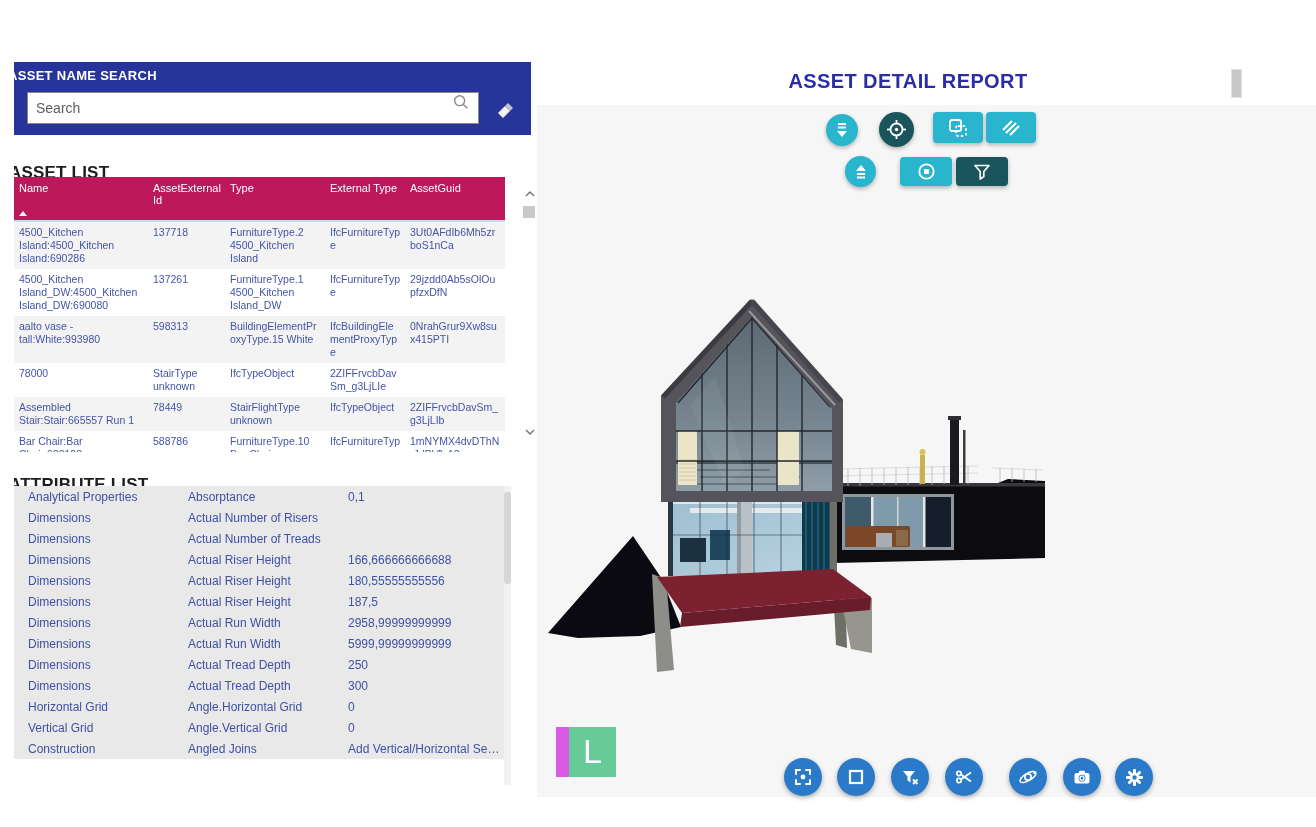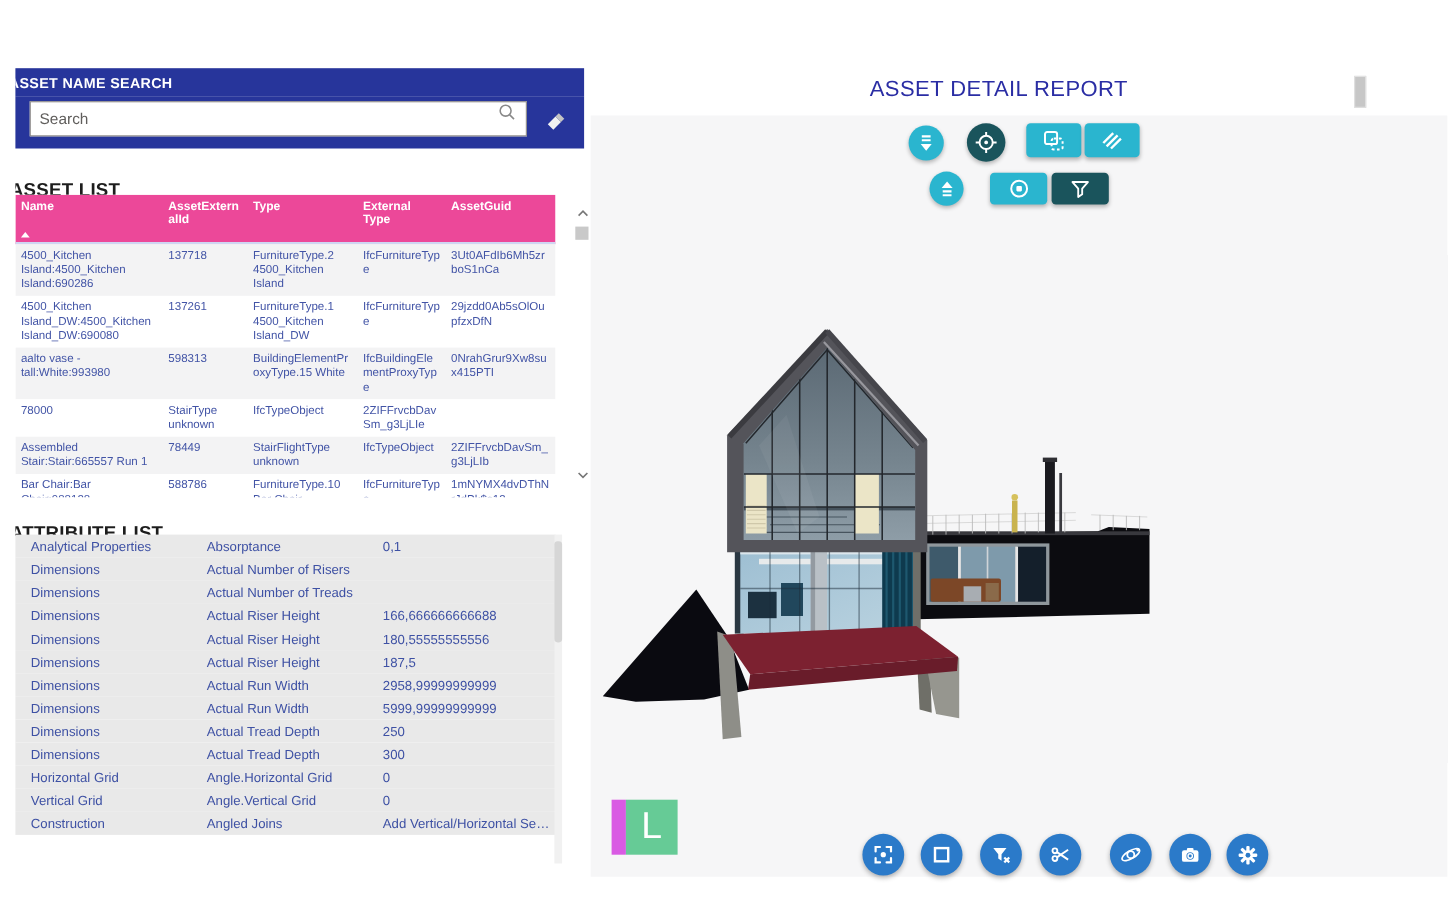--- a/index.html
+++ b/index.html
@@ -24,21 +24,21 @@
 
   .sec-title{font-weight:bold;font-size:17px;color:#1d1d1d;letter-spacing:.2px;
     overflow:hidden;white-space:nowrap}
   .sec-title span{margin-left:-5px;display:inline-block}
   .t-assets{left:14px;top:144px;width:300px;height:24px;line-height:24px}
   .t-attrs{left:14px;top:456px;width:300px;height:24px;line-height:24px}
 
   
   .asset-table{left:14px;top:177px;width:491px;height:275px;overflow:hidden;background:#fff}
   .a-head,.a-row{display:grid;grid-template-columns:134px 77px 100px 80px 100px}
-  .a-head{background:#ec4899;color:#fff;font-weight:bold;font-size:11px;line-height:12px;
+  .a-head{background:#be185d;color:#fff;font-weight:normal;font-size:11px;line-height:12px;
     height:45px;box-sizing:border-box;border-bottom:2px solid #cfd6f2}
   .a-head .th{padding:5px 4px 2px 5px;position:relative;overflow:hidden;
     word-break:break-word;overflow-wrap:anywhere}
   .sort{position:absolute;left:5px;bottom:4px;width:0;height:0;border-left:4px solid transparent;
     border-right:4px solid transparent;border-bottom:5px solid #fff}
   .a-row{color:#4254A6;font-size:10.5px;line-height:13px;background:#fff}
   .a-row:nth-child(even){background:#f3f3f4}
   .a-row .td{padding:4px 4px 4px 5px;word-break:break-word;overflow-wrap:anywhere;overflow:hidden}
 
   
@@ -52,21 +52,21 @@
   .at-row{display:grid;grid-template-columns:170px 160px 161px;background:#e9e9e9;
     height:21px;margin-bottom:0;align-items:center;color:#3E51A4;font-size:12px}
   .at-row .td{padding:0 4px;white-space:nowrap;overflow:hidden;text-overflow:ellipsis}
   .at-row .td:first-child{padding-left:14px}
   .attr-track{left:504px;top:486px;width:7px;height:299px;background:#f1f1f1}
   .attr-thumb{left:504px;top:492px;width:7px;height:92px;background:#d6d6d6;border-radius:3px}
 
   
   .viewer-bg{left:537px;top:105px;width:779px;height:692px;background:#f6f6f7}
   .viewer-title{left:537px;top:70px;width:742px;text-align:center;font-size:20px;
-    font-weight:normal;letter-spacing:.4px;color:#2A2DA4}
+    font-weight:bold;letter-spacing:.4px;color:#2A2DA4}
   .page-scrollbar{left:1231px;top:69px;width:9px;height:27px;background:#c7c7c7;border:1px solid #e2e2e2}
 
   .tbtn{position:absolute;display:flex;align-items:center;justify-content:center;
     box-shadow:0 2px 4px rgba(0,0,0,.28);cursor:pointer}
   .circ{border-radius:50%}
   .rrect{border-radius:4px}
   .cyan{background:#2AB5CF}
   .tealdark{background:#1A545C}
   .b-collapse{left:826px;top:114px;width:32px;height:32px}
   .b-locate{left:879px;top:112px;width:35px;height:35px}

